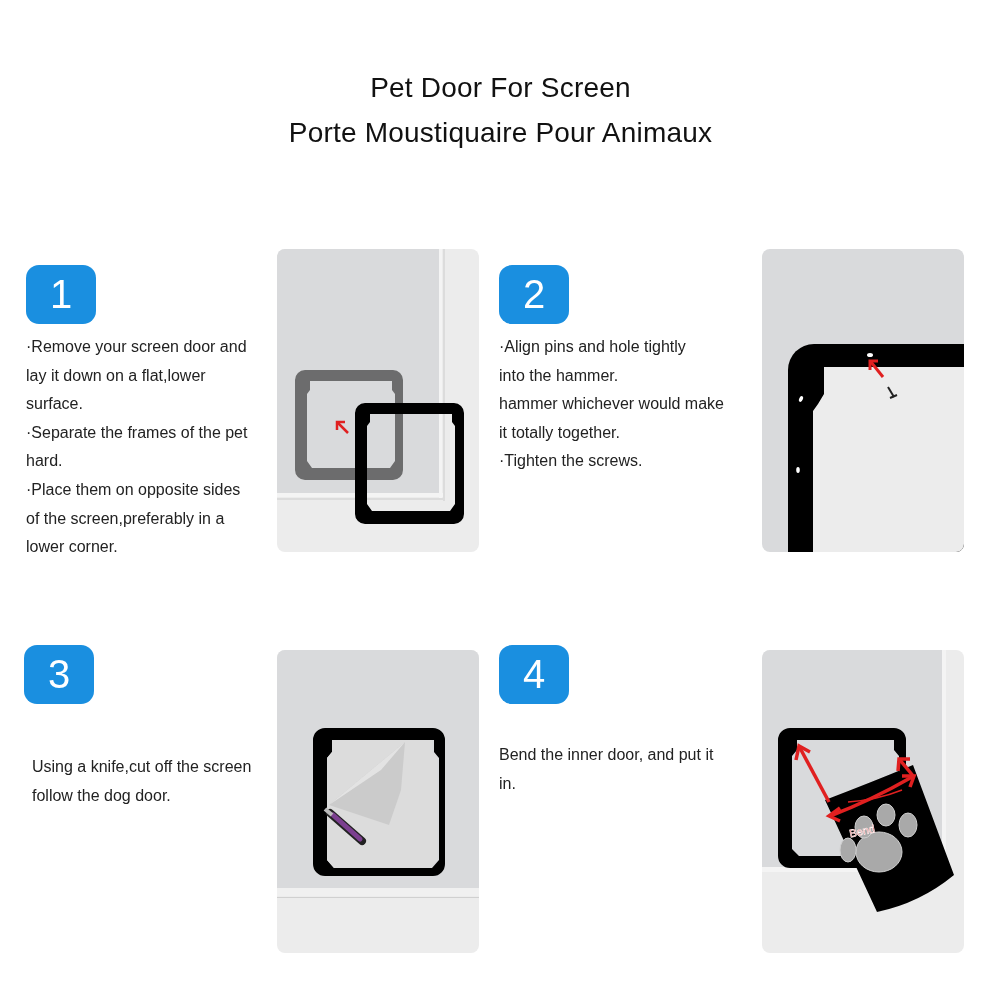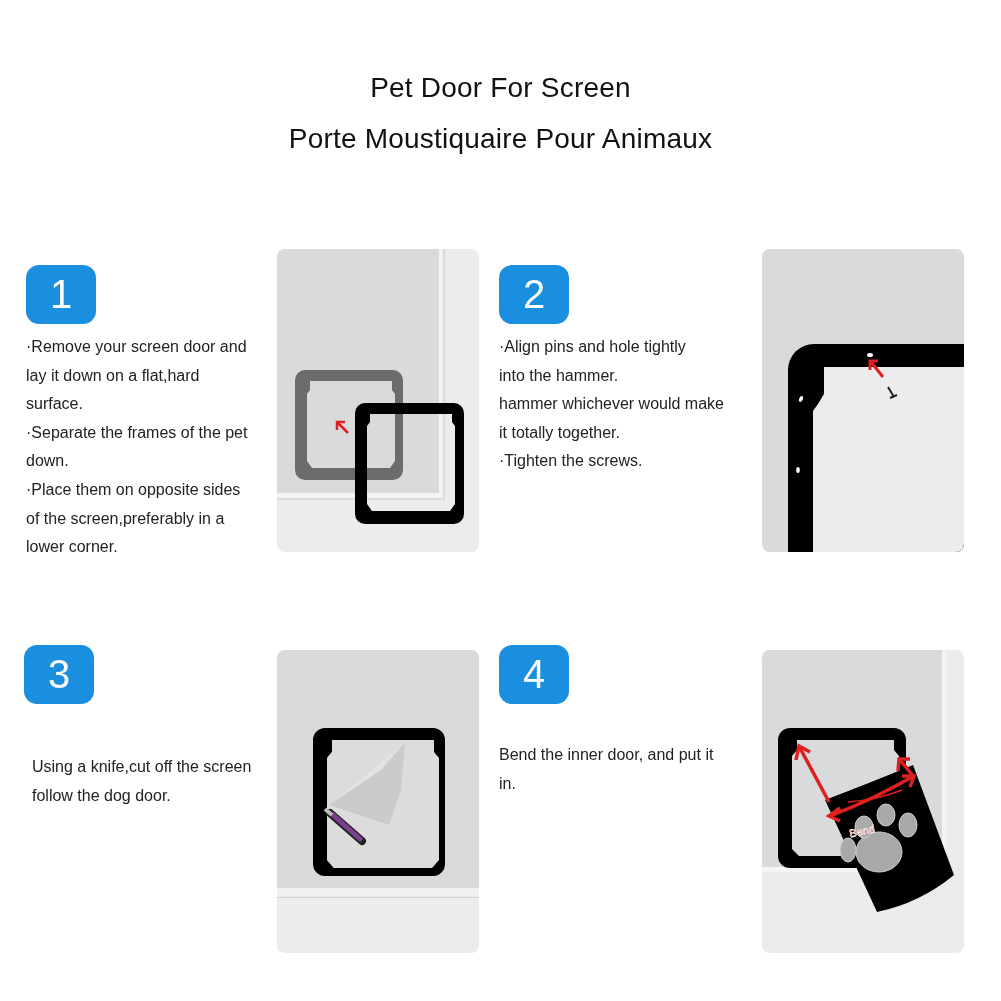--- a/index.html
+++ b/index.html
@@ -1,43 +1,43 @@
 <!DOCTYPE html>
 <html><head>
   <meta charset="utf-8">
   <style>
     html, body { margin: 0; padding: 0; background: #ffffff; }
     body { width: 1001px; height: 1001px; position: relative; overflow: hidden;
            font-family: "Liberation Sans", "DejaVu Sans", sans-serif; color: #111; }
     .title { position: absolute; left: 0; width: 1001px; text-align: center;
              font-size: 28px; line-height: 48px; color: #111; letter-spacing: 0.2px; }
     .title.l1 { top: 64px; }
-    .title.l2 { top: 115px; }
+    .title.l2 { top: 109px; }
     .badge { position: absolute; width: 70px; height: 59px; border-radius: 13px;
              background: #1a8fe0; color: #fff; font-size: 40px; line-height: 59px;
              text-align: center; }
     .step-text { position: absolute; font-size: 16px; line-height: 28.6px; color: #222; }
     .step-text p { margin: 0; }
     .panel { position: absolute; width: 202px; height: 303px; border-radius: 8px;
              background: #ececec; overflow: hidden; }
     .panel svg { position: absolute; left: 0; top: 0; }
   </style>
 </head>
 <body>
 
 <div class="title l1">Pet  Door For Screen</div>
 <div class="title l2">Porte Moustiquaire Pour Animaux</div>
 
 <div class="badge" style="left:26px; top:265px;">1</div>
 <div class="step-text" style="left:26px; top:333px; width:250px;">
   <p>·Remove your screen door and</p>
-  <p>lay it down on a flat,hard</p>
+  <p>lay it down on a flat,lower</p>
   <p>surface.</p>
   <p>·Separate the frames of the pet</p>
-  <p>down.</p>
+  <p>hard.</p>
   <p>·Place them on opposite sides</p>
   <p>of the screen,preferably in a</p>
   <p>lower corner.</p>
 </div>
 <div class="panel" style="left:277px; top:249px;">
   <svg width="202" height="303" viewBox="0 0 202 303">
     <rect x="0" y="0" width="162" height="244" fill="#d9dadc"></rect>
     <rect x="162" y="0" width="3" height="250" fill="#f4f4f4"></rect>
     <rect x="166" y="0" width="2" height="252" fill="#dcdcdc"></rect>
     <rect x="0" y="244" width="166" height="4" fill="#f4f4f4"></rect>

